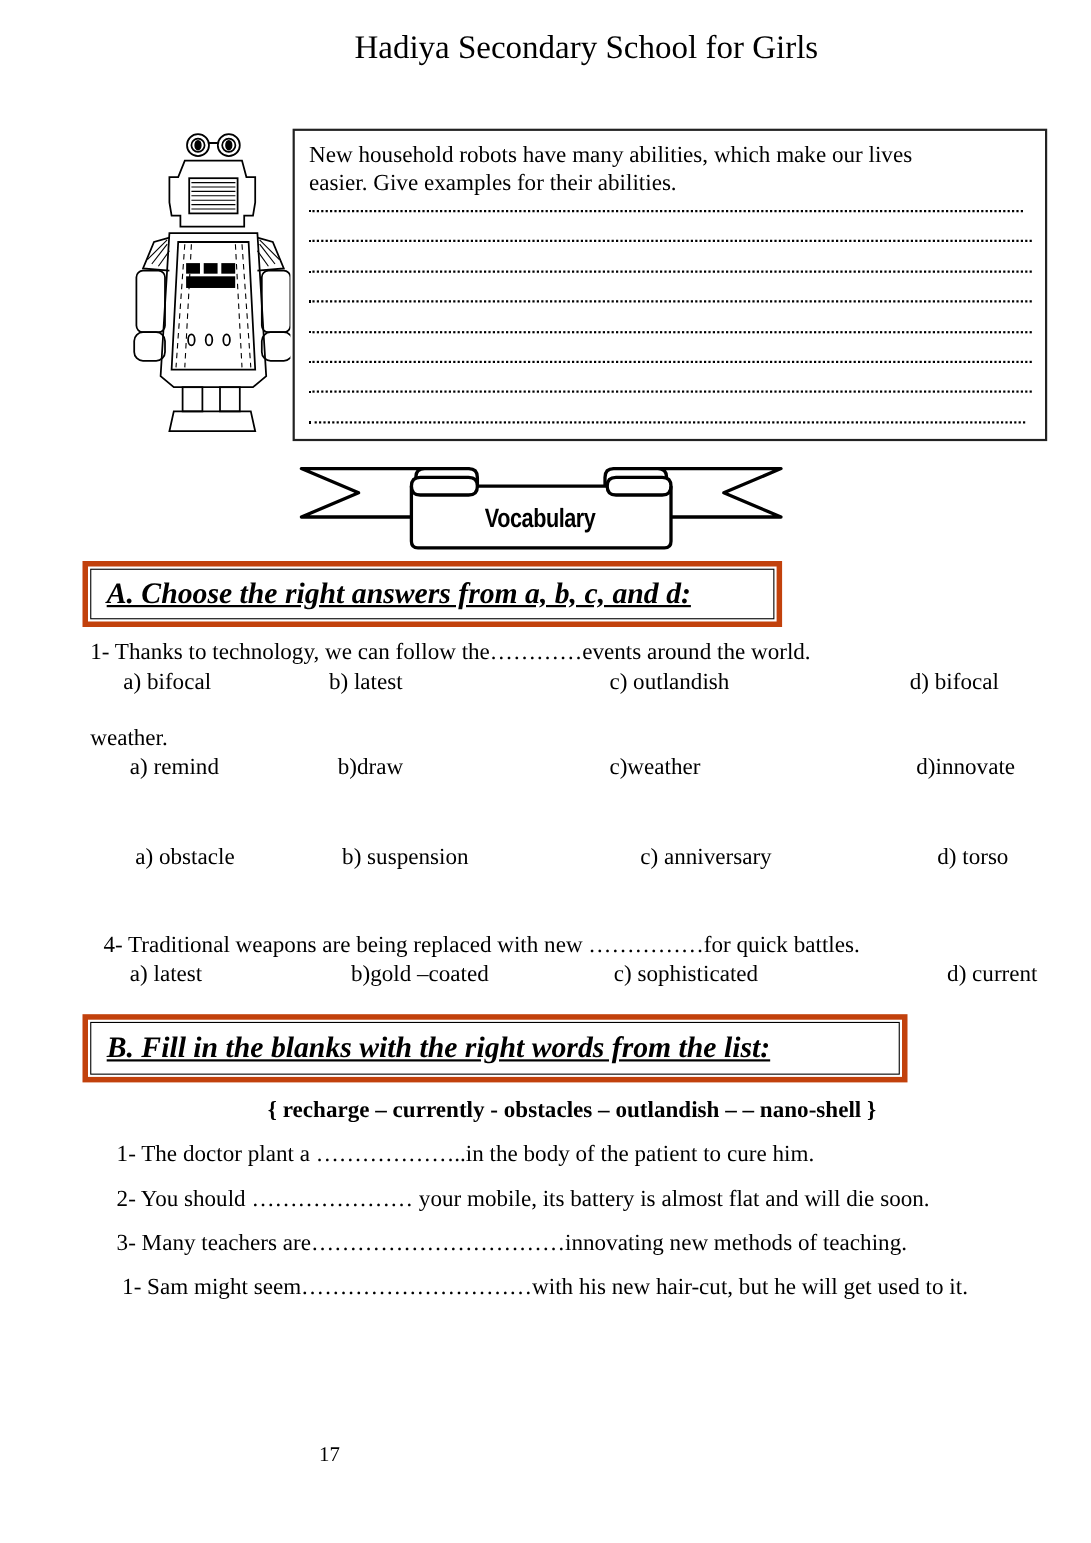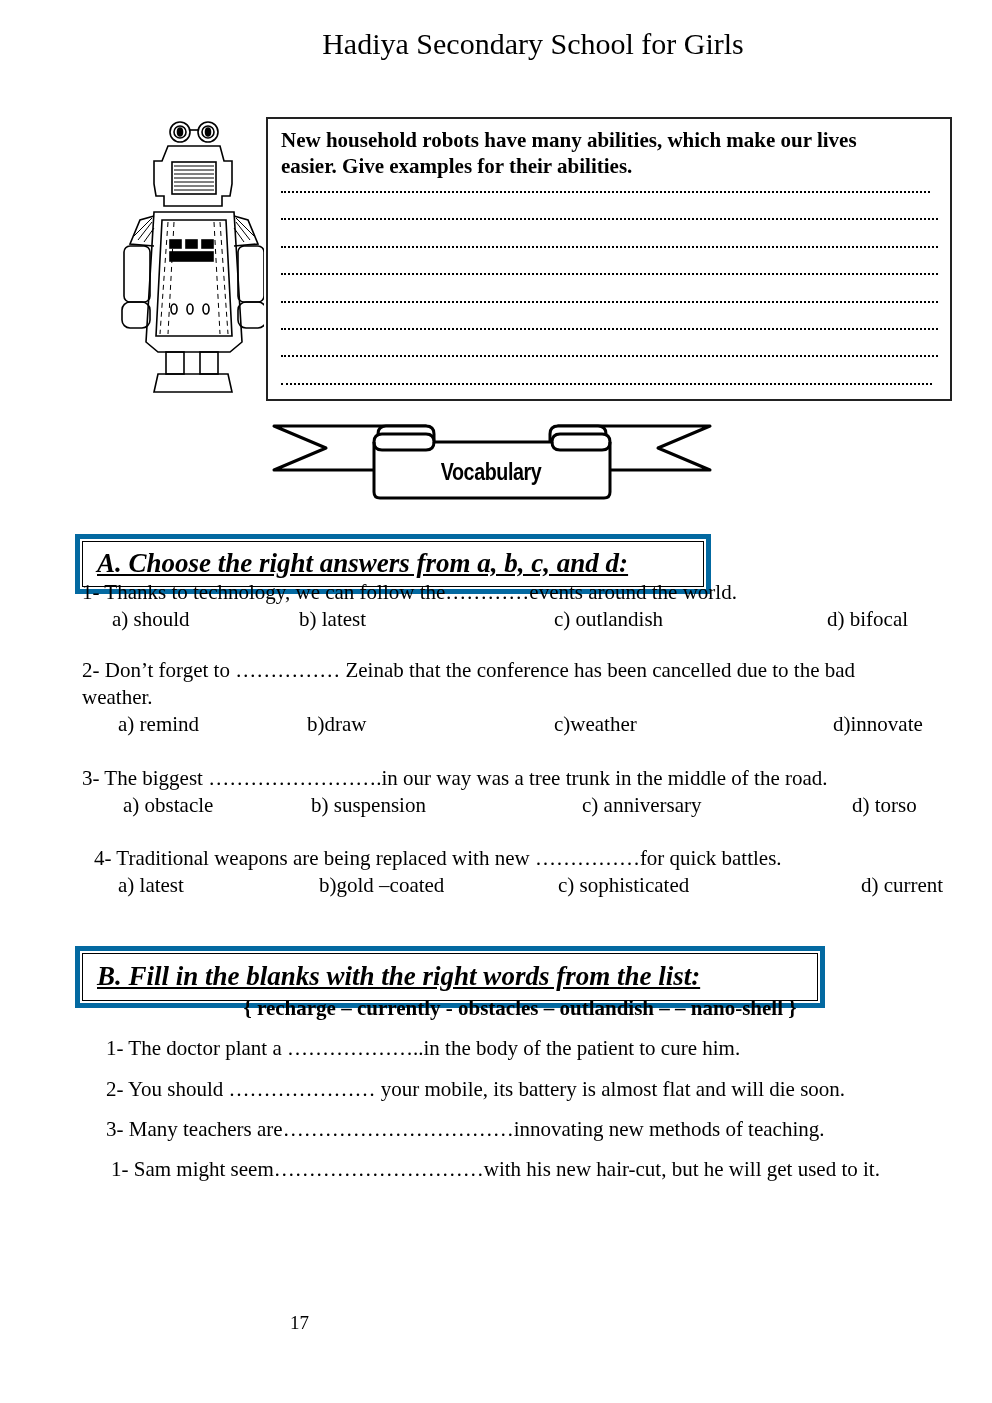--- a/index.html
+++ b/index.html
@@ -12,21 +12,20 @@
     left: 0; width: 1066px; top: 24px; text-align: center;
     font-size: 30px; line-height: 40px;
   }
   
   .robot { left: 118px; top: 116px; width: 146px; height: 280px; }
   
   .prompt-box {
     left: 266px; top: 117px; width: 686px; height: 284px;
     border: 2px solid #222; box-sizing: border-box;
     padding: 8px 12px 0 13px;
-    font-weight: bold;
   }
   .prompt-text { font-size: 21px; line-height: 26px; margin: 0; }
   .dot-line {
     height: 27.4px; position: relative;
   }
   .dot-line::after {
     content: ""; position: absolute; left: 0; right: 0; bottom: 6px;
     border-bottom: 2px dotted #000;
   }
   .dot-line.first::after { right: 8px; }
@@ -34,21 +33,21 @@
   
   .banner { left: 270px; top: 420px; width: 444px; height: 82px; }
   .banner-label {
     left: 372px; top: 455px; width: 238px; text-align: center;
     font-family: "Liberation Sans", "DejaVu Sans", sans-serif;
     font-weight: bold; font-size: 24px; line-height: 34px;
     letter-spacing: -0.5px; transform: scaleX(0.82);
   }
   
   .sec-box {
-    border: 5px solid #0369a1; box-sizing: border-box; padding: 2px; margin-top: 24px;
+    border: 5px solid #c2410c; box-sizing: border-box; padding: 2px;
   }
   .sec-inner {
     border: 1px solid #000; height: 100%; box-sizing: border-box;
     padding-left: 14px;
     font-weight: bold; font-style: italic; text-decoration: underline;
     font-size: 27px; line-height: 42px;
   }
   .sec-a { left: 75px; top: 510px; width: 636px; height: 60px; }
   .sec-b { left: 75px; top: 922px; width: 750px; height: 62px; }
   .sec-b .sec-inner { line-height: 44px; }
@@ -152,40 +151,38 @@
 </svg>
 <div class="abs banner-label">Vocabulary</div>
 
 <div class="abs sec-box sec-a">
   <div class="sec-inner">A. Choose the right answers from a, b, c, and d:</div>
 </div>
 
 <div class="abs q-block" style="top:579px">
   <div class="q">1- Thanks to technology, we can follow the…………events around the world.</div>
   <div class="opts">
-    <span style="left:30px">a) should</span>
+    <span style="left:30px">a) bifocal</span>
     <span style="left:217px">b) latest</span>
     <span style="left:472px">c) outlandish</span>
     <span style="left:745px">d) bifocal</span>
   </div>
 </div>
 
 <div class="abs q-block" style="top:657px">
-  <div class="q">2- Don’t forget to …………… Zeinab that the conference has been cancelled due to the bad</div>
   <div class="q">weather.</div>
   <div class="opts">
     <span style="left:36px">a) remind</span>
     <span style="left:225px">b)draw</span>
     <span style="left:472px">c)weather</span>
     <span style="left:751px">d)innovate</span>
   </div>
 </div>
 
 <div class="abs q-block" style="top:765px">
-  <div class="q">3- The biggest …………………….in our way was a tree trunk in the middle of the road.</div>
   <div class="opts">
     <span style="left:41px">a) obstacle</span>
     <span style="left:229px">b) suspension</span>
     <span style="left:500px">c) anniversary</span>
     <span style="left:770px">d) torso</span>
   </div>
 </div>
 
 <div class="abs q-block" style="top:845px; left:94px">
   <div class="q">4- Traditional weapons are being replaced with new ……………for quick battles.</div>

